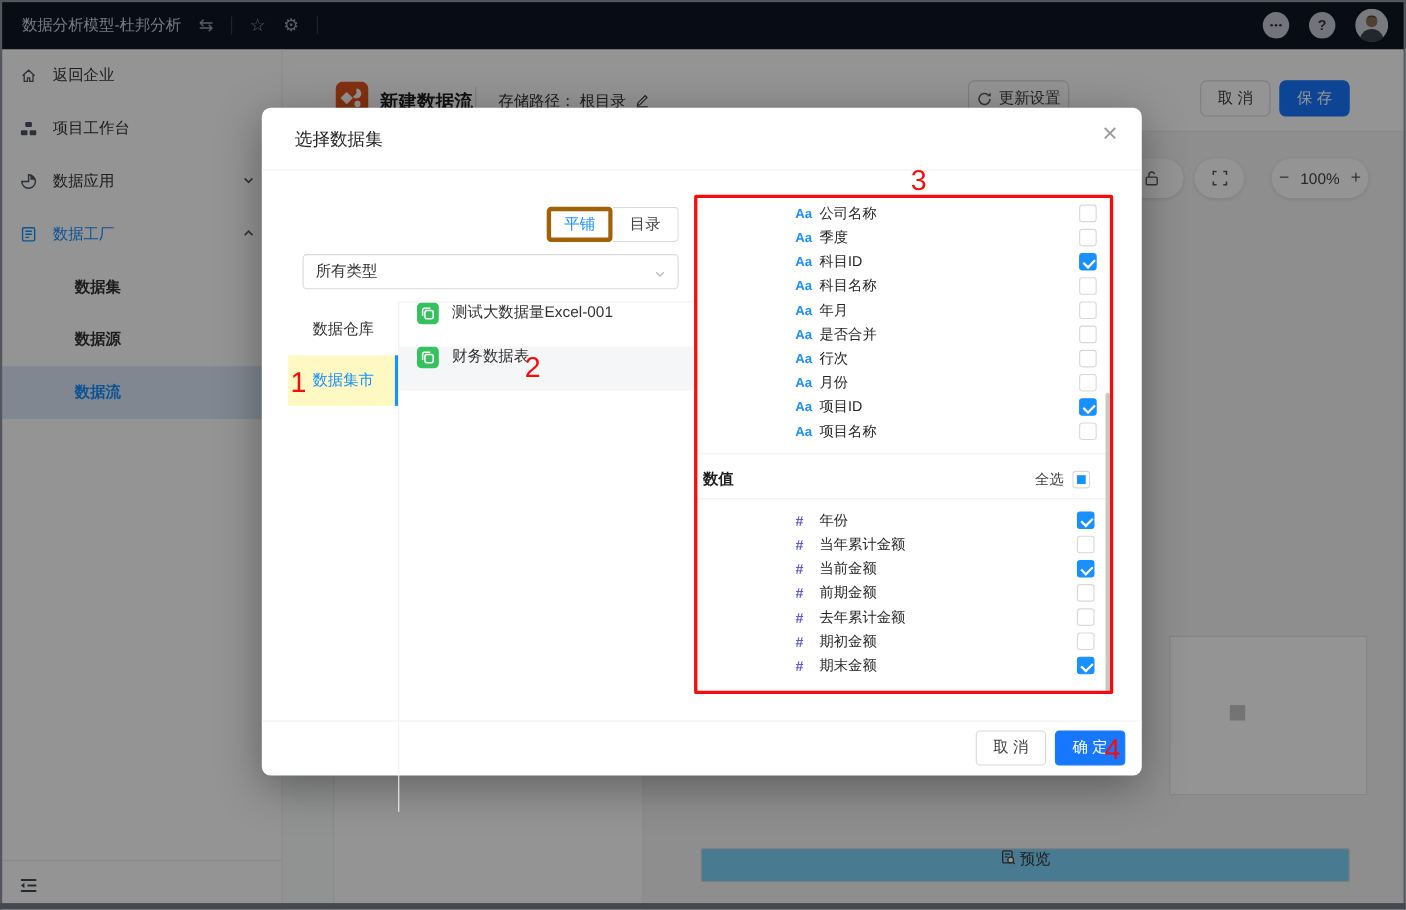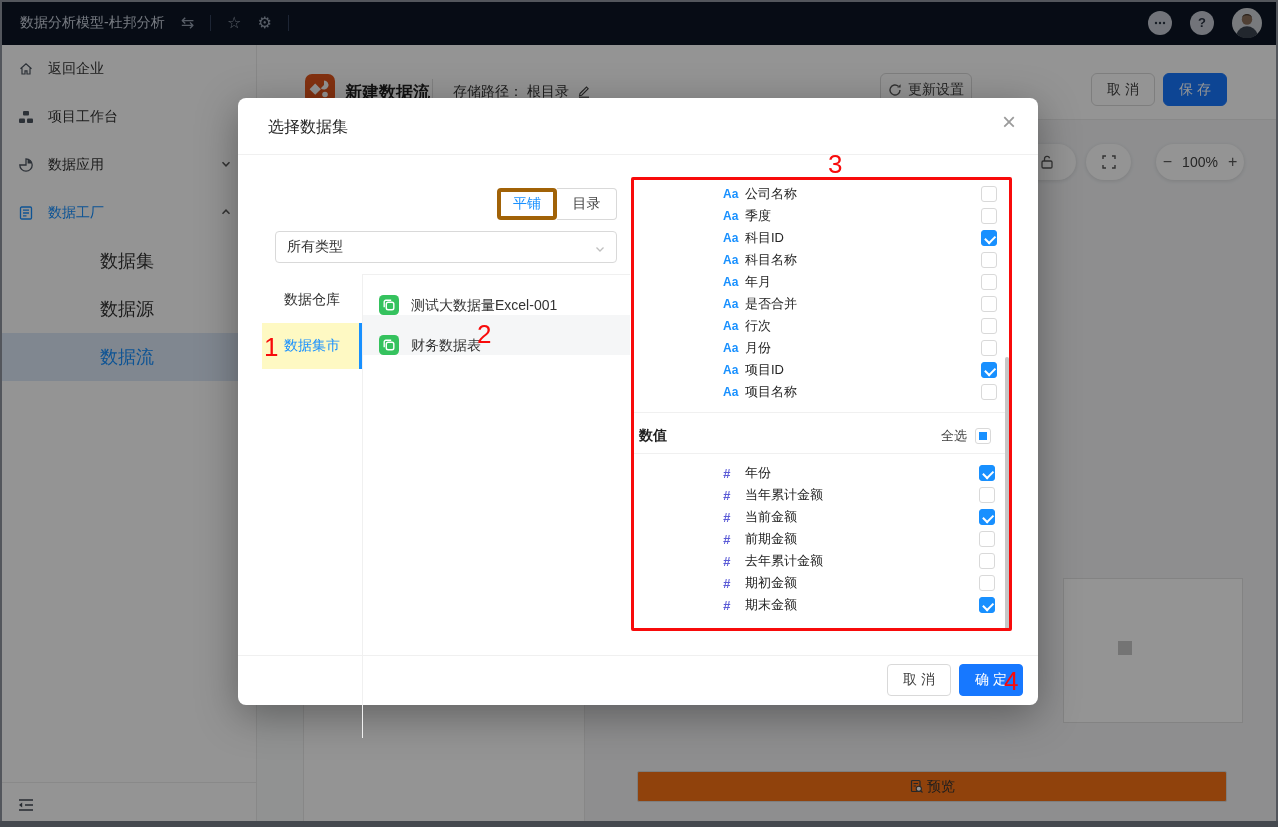--- a/index.html
+++ b/index.html
@@ -18,21 +18,21 @@
   .tb-right { position:absolute; right:16px; top:0; height:45px; display:flex; align-items:center; gap:18px; }
   .tb-circle { width:24px; height:24px; border-radius:50%; background:#c4c9d2; color:#2b3342; display:flex; align-items:center; justify-content:center; font-size:13px; font-weight:bold; cursor:pointer; }
 
   
   .sidebar { position:absolute; left:0; top:45px; width:257px; bottom:0; background:#ffffff; border-right:1px solid #ebebeb; }
   .sb-item { position:relative; height:48px; display:flex; align-items:center; cursor:pointer; font-size:14px; color:#333; }
   .sb-item .ico { position:absolute; left:18px; width:16px; height:16px; }
   .sb-item .lbl { margin-left:48px; }
   .sb-item .chev { position:absolute; right:24px; }
   .sb-item.active { color:#1890ff; }
-  .sb-sub { height:48px; display:flex; align-items:center; padding-left:100px; font-size:18px; color:#333; cursor:pointer; }
+  .sb-sub { height:48px; display:flex; align-items:center; padding-left:68px; font-size:14px; color:#333; cursor:pointer;font-weight:bold; }
   .sb-sub.active { background:#dce9f8; color:#1890ff; }
   .sb-foot-line { position:absolute; left:0; right:0; bottom:44px; height:1px; background:#ededed; }
   .sb-collapse { position:absolute; left:16px; bottom:12px; width:20px; height:20px; cursor:pointer; }
 
   
   .main-header { position:absolute; left:257px; top:45px; width:1021px; height:75px; background:#fff; border-bottom:1px solid #ebebeb; }
   .app-ico { position:absolute; left:48px; top:29px; }
   .mh-title { position:absolute; left:88px; top:36px; font-size:17px; font-weight:bold; color:#1f1f1f; }
   .mh-div { position:absolute; left:175px; top:34px; width:1px; height:22px; background:#dedede; }
   .mh-path { position:absolute; left:196px; top:38px; font-size:14px; color:#333; display:flex; align-items:center; gap:8px; }
@@ -44,21 +44,21 @@
 
   
   .work { position:absolute; left:257px; top:120px; right:0; bottom:0; background:#f4f5f7; }
   .panel-strip { position:absolute; left:0; top:0; bottom:0; width:47px; background:#fafbfc; border-right:1px solid #e9e9e9; }
   .panel-list { position:absolute; left:47px; top:0; bottom:0; width:281px; background:#ffffff; border-right:1px solid #e9e9e9; }
   .pill { position:absolute; background:#fff; border-radius:18px; box-shadow:0 1px 4px rgba(0,0,0,.12); display:flex; align-items:center; justify-content:center; cursor:pointer; }
   .zoom-pill { gap:10px; font-size:14px; color:#434343; }
   .zoom-sign { font-size:16px; color:#595959; cursor:pointer; }
   .minimap { position:absolute; background:#fff; border:1px solid #e2e2e2; }
   .mini-node { position:absolute; background:#c9c9c9; }
-  .preview-bar { position:absolute; height:31px; background:#f97316; border:1px solid #d9d9d9; border-radius:2px; display:flex; align-items:center; justify-content:center; gap:3px; font-size:14px; color:#333; cursor:pointer; }
+  .preview-bar { position:absolute; height:31px; background:#7dd3fc; border:1px solid #d9d9d9; border-radius:2px; display:flex; align-items:flex-start; justify-content:center; gap:3px; font-size:14px; color:#333; cursor:pointer; }
 
   
   .overlay { position:absolute; inset:0; background:rgba(0,0,0,.42); z-index:50; }
 
   
   .modal { position:absolute; left:238px; top:98px; width:800px; height:607px; background:#fff; border-radius:8px; box-shadow:0 10px 40px rgba(0,0,0,.35); z-index:60; }
   .modal-header { position:relative; height:57px; border-bottom:1px solid #f0f0f0; }
   .modal-title { position:absolute; left:30px; top:19px; font-size:16px; font-weight:500; color:#262626; }
   .modal-close { position:absolute; right:22px; top:12px; font-size:24px; color:#9b9b9b; cursor:pointer; line-height:1; font-weight:300; }
 
@@ -75,21 +75,21 @@
 
   .type-select { position:absolute; left:37px; top:133px; width:342px; height:32px; border:1px solid #d9d9d9; border-radius:4px; display:flex; align-items:center; font-size:14px; color:#333; padding:0 11px; cursor:pointer; }
   .type-select .chev { position:absolute; right:10px; top:10px; }
 
   .cat-tabs { position:absolute; left:24px; top:179px; width:100px; }
   .cat-tab { position:relative; height:46px; display:flex; align-items:center; justify-content:center; font-size:14px; color:#333; cursor:pointer; }
   .cat-tab.active { background:#fef9c3; color:#1890ff; }
   .cat-tab.active::after { content:""; position:absolute; right:0; top:0; bottom:0; width:3px; background:#1890ff; }
 
   .ds-list { position:absolute; left:124px; top:176px; width:268px; height:464px; border-top:1px solid #f0f0f0; border-left:1px solid #f0f0f0; }
-  .ds-row { height:40px; display:flex; align-items:flex-end; padding-left:16px; gap:12px; font-size:14px; color:#333; cursor:pointer; }
+  .ds-row { height:40px; display:flex; align-items:flex-start; padding-left:16px; gap:12px; font-size:14px; color:#333; cursor:pointer; }
   .ds-row.selected { background:#f5f6f7; }
 
   .fields-panel { position:absolute; left:394px; top:79px; width:381px; height:454px; border-left:1px solid #f5f5f5; }
   .f-row { position:relative; height:22px; display:flex; align-items:center; padding-left:90px; padding-right:16px; }
   .f-glyph { width:22px; font-size:12px; font-weight:bold; }
   .f-glyph.txt { color:#1890ff; }
   .f-glyph.num { color:#5b5bd6; font-style:italic; font-size:13px; }
   .f-lbl { font-size:13px; color:#262626; flex:1; }
   .cb { width:16px; height:16px; border:1px solid #d9d9d9; border-radius:3px; background:#fff; position:relative; cursor:pointer; flex:none; }
   .cb.checked { background:#1890ff; border-color:#1890ff; }

